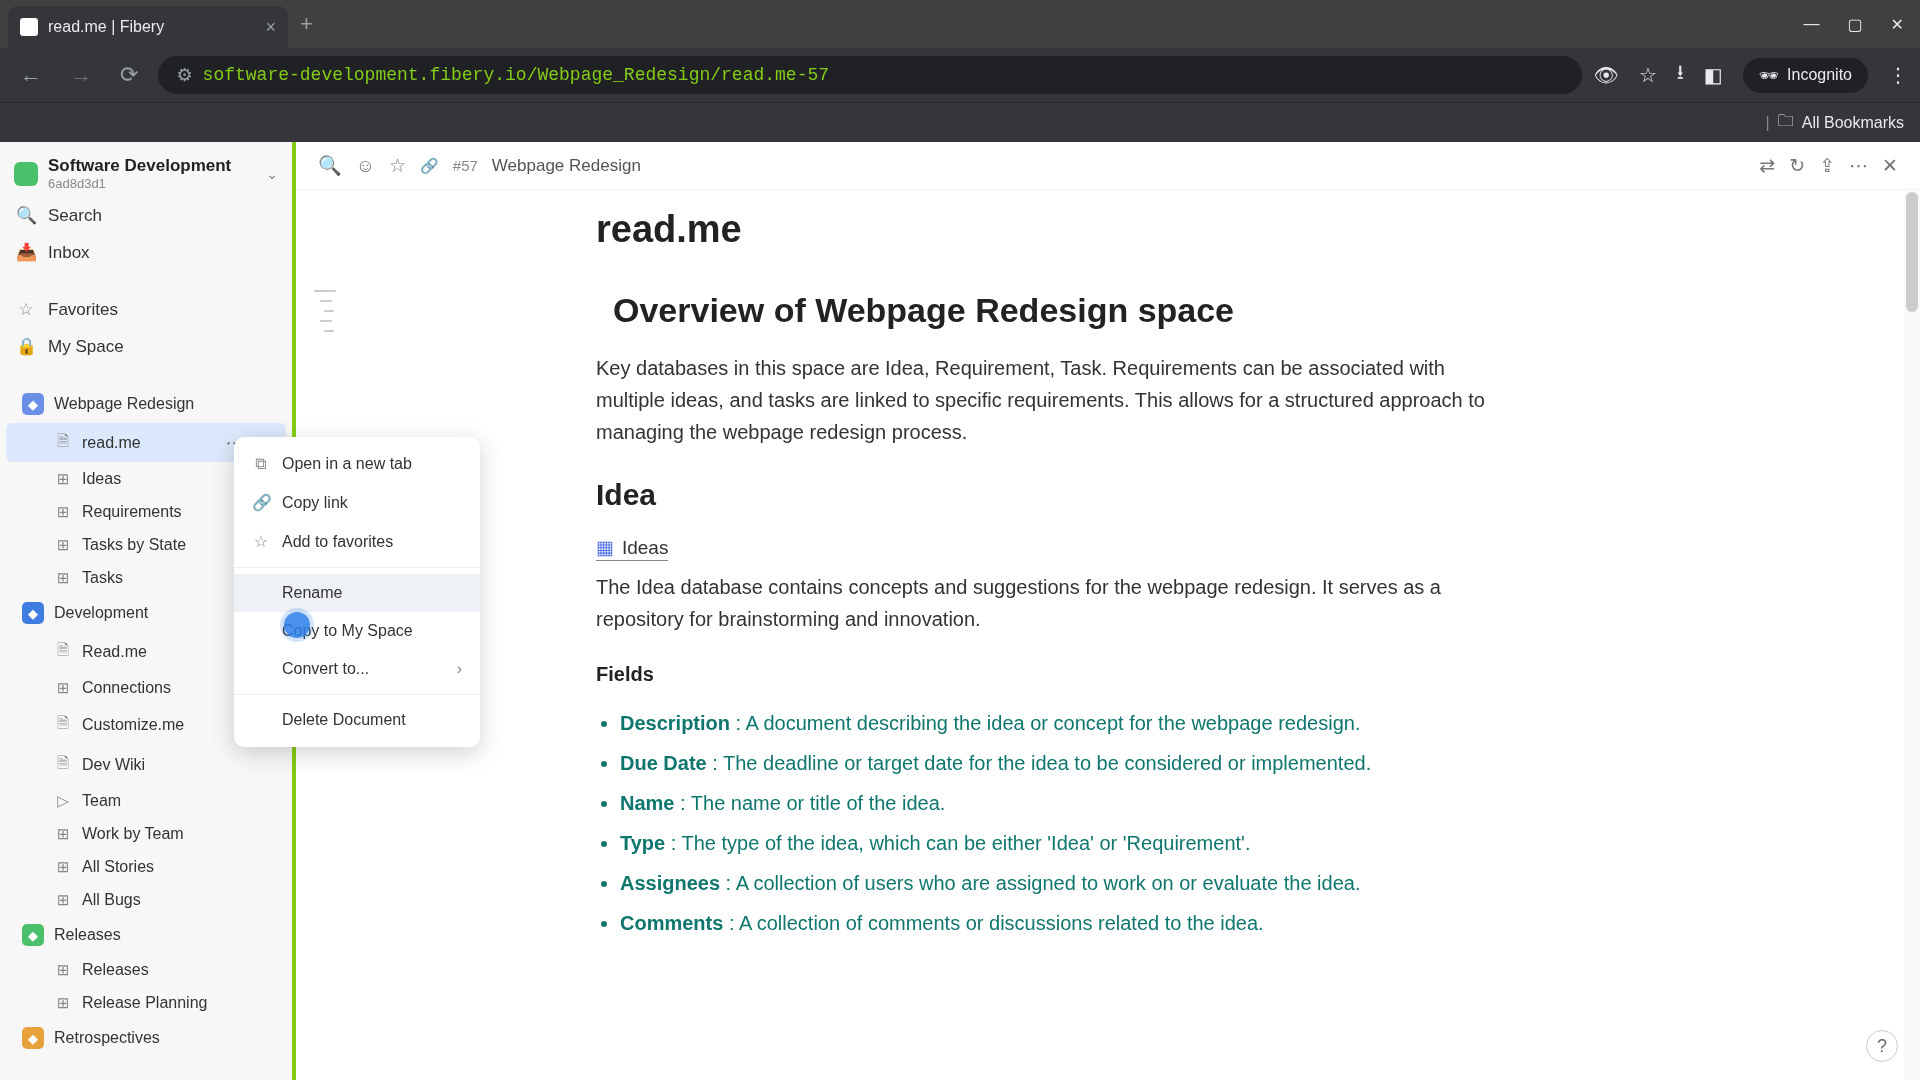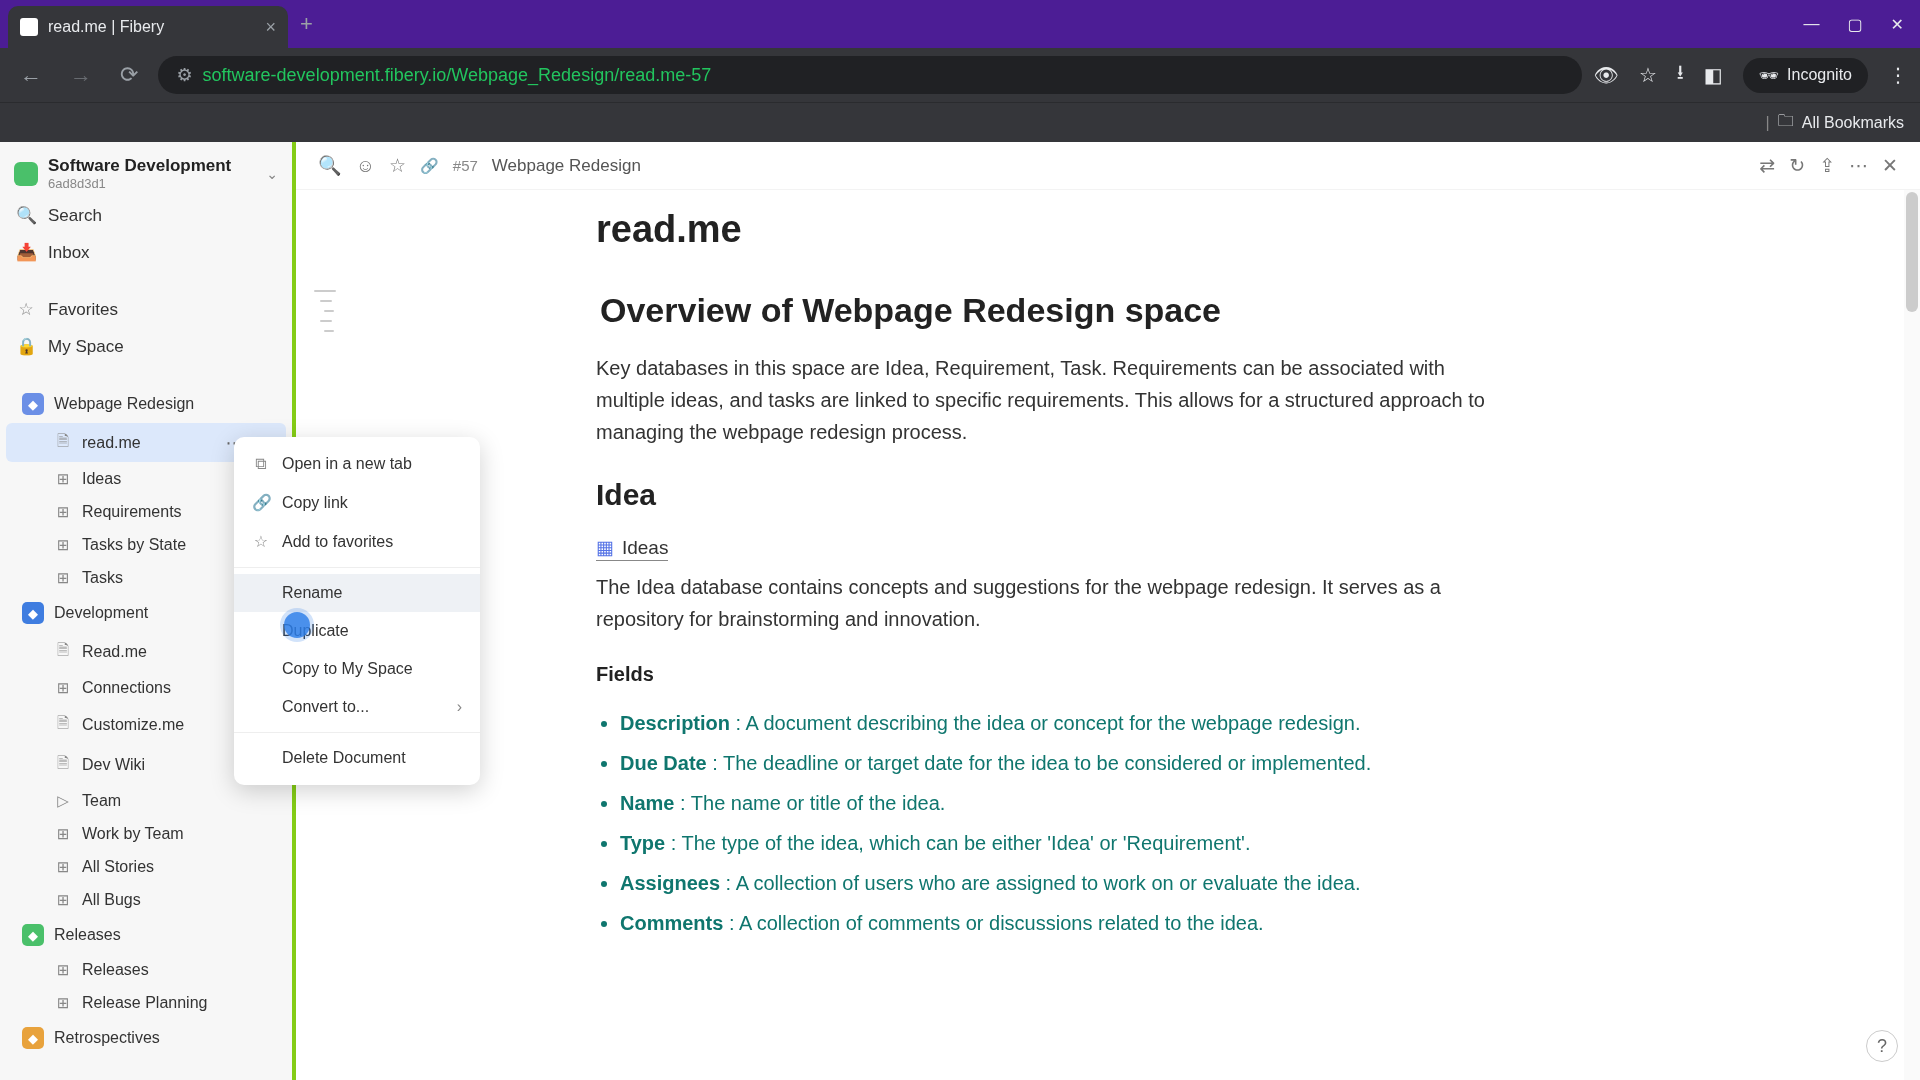--- a/index.html
+++ b/index.html
@@ -1,29 +1,29 @@
 <!DOCTYPE html>
 <html><head>
 <meta charset="utf-8">
 <style>
 * { margin: 0; padding: 0; box-sizing: border-box; font-family: -apple-system, BlinkMacSystemFont, 'Segoe UI', Arial, sans-serif; }
 body { background: #202124; width: 1920px; height: 1080px; overflow: hidden; position: relative; }
 
 
-.browser-top { height: 48px; background: #4c1d95; display: flex; align-items: center; padding: 0 8px; }
+.browser-top { height: 48px; background: #404040; display: flex; align-items: center; padding: 0 8px; }
 .tab { display: flex; align-items: center; background: #35363a; border-radius: 10px 10px 0 0; padding: 0 12px; height: 42px; margin-top: 6px; min-width: 280px; gap: 10px; color: #e8eaed; font-size: 16px; }
 .tab .favicon { width: 18px; height: 18px; background: #fff; border-radius: 3px; }
 .tab .close { margin-left: auto; font-size: 18px; color: #9aa0a6; cursor: pointer; }
 .newtab { color: #9aa0a6; font-size: 22px; margin-left: 12px; cursor: pointer; }
 .win-controls { margin-left: auto; display: flex; gap: 28px; color: #e8eaed; font-size: 16px; padding-right: 8px; }
 
 .browser-bar { height: 54px; background: #35363a; display: flex; align-items: center; padding: 0 12px; gap: 12px; }
 .nav-btn { color: #9aa0a6; font-size: 22px; padding: 4px 8px; }
 .url-area { flex: 1; display: flex; align-items: center; gap: 10px; background: #202124; border-radius: 22px; padding: 8px 18px; color: #e8eaed; font-size: 18px; }
-.url-area .site { color: #22c55e; }
+.url-area .site { color: #84cc16; font-family: Liberation Mono, monospace; }
 .bar-right { display: flex; align-items: center; gap: 20px; color: #e8eaed; font-size: 20px; }
 .incognito-chip { display: flex; align-items: center; gap: 8px; background: #202124; padding: 8px 16px; border-radius: 22px; font-size: 16px; color: #e8eaed; }
 
 .bookmarks-bar { height: 40px; background: #35363a; display: flex; align-items: center; justify-content: flex-end; padding: 0 16px; color: #e8eaed; font-size: 16px; gap: 8px; border-top: 1px solid #2a2b2e; }
 
 
 .app { position: absolute; top: 142px; left: 0; right: 0; bottom: 0; background: #fff; display: flex; }
 .sidebar { width: 296px; background: #f7f7f7; border-right: 4px solid #84cc16; display: flex; flex-direction: column; position: relative; }
 .ws-header { display: flex; align-items: center; gap: 10px; padding: 14px 14px 6px; }
 .ws-icon { width: 24px; height: 24px; background: #4ac06a; border-radius: 6px; }
@@ -57,21 +57,21 @@
 
 .main { flex: 1; background: #fff; display: flex; flex-direction: column; position: relative; }
 .doc-toolbar { height: 48px; display: flex; align-items: center; gap: 14px; padding: 0 22px; color: #666; font-size: 17px; border-bottom: 1px solid #f3f3f3; }
 .doc-toolbar .spacer { flex: 1; }
 .doc-toolbar .tb-ic { font-size: 19px; color: #777; cursor: pointer; }
 .chip { font-size: 15px; color: #888; }
 
 .doc-body { flex: 1; overflow-y: auto; padding: 18px 0 40px 0; }
 .doc-inner { max-width: 920px; margin-left: 300px; }
 .doc-title { font-size: 38px; font-weight: 700; color: #222; margin-bottom: 40px; }
-.h2 { font-size: 34px; font-weight: 700; color: #222; margin: 18px 4px 22px; }
+.h2 { font-size: 34px; font-weight: 700; color: #222; margin: 18px 17px 22px; }
 .h3 { font-size: 30px; font-weight: 700; color: #222; margin: 30px 0 16px; }
 .h4 { font-size: 20px; font-weight: 700; color: #222; margin: 28px 0 20px; }
 .p { font-size: 20px; color: #333; line-height: 1.6; margin-bottom: 6px; }
 .link-chip { display: inline-flex; align-items: center; gap: 8px; font-size: 19px; color: #333; border-bottom: 1px solid #888; padding-bottom: 1px; margin: 8px 0 10px; }
 .link-chip .licon { color: #5573e6; }
 ul.fields { margin: 10px 0 0 24px; }
 ul.fields li { font-size: 20px; color: #0f766e; line-height: 1.7; list-style: disc; margin-bottom: 6px; }
 ul.fields li b { font-weight: 700; }
 
 .outline { position: absolute; left: 18px; top: 148px; width: 28px; display: flex; flex-direction: column; gap: 8px; }
@@ -253,24 +253,20 @@
           <span>Copy link</span>
         </div>
       <div class="ctx-item">
           <span class="cic">☆</span>
           <span>Add to favorites</span>
         </div>
       <div class="ctx-sep"></div>
       <div class="ctx-item hover">
           <span class="cic"></span>
           <span>Rename</span>
-        </div>
-      <div class="ctx-item">
-          <span class="cic"></span>
-          <span>Duplicate</span>
         </div>
       <div class="ctx-item">
           <span class="cic"></span>
           <span>Copy to My Space</span>
         </div>
       <div class="ctx-item">
           <span class="cic"></span>
           <span>Convert to...</span>
           <span class="chev">›</span>
         </div>

